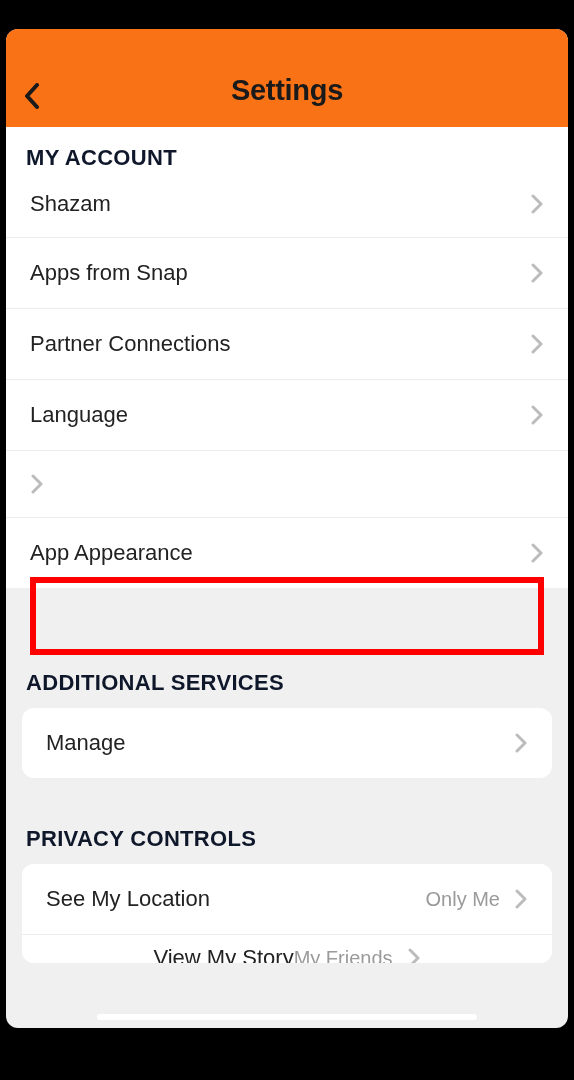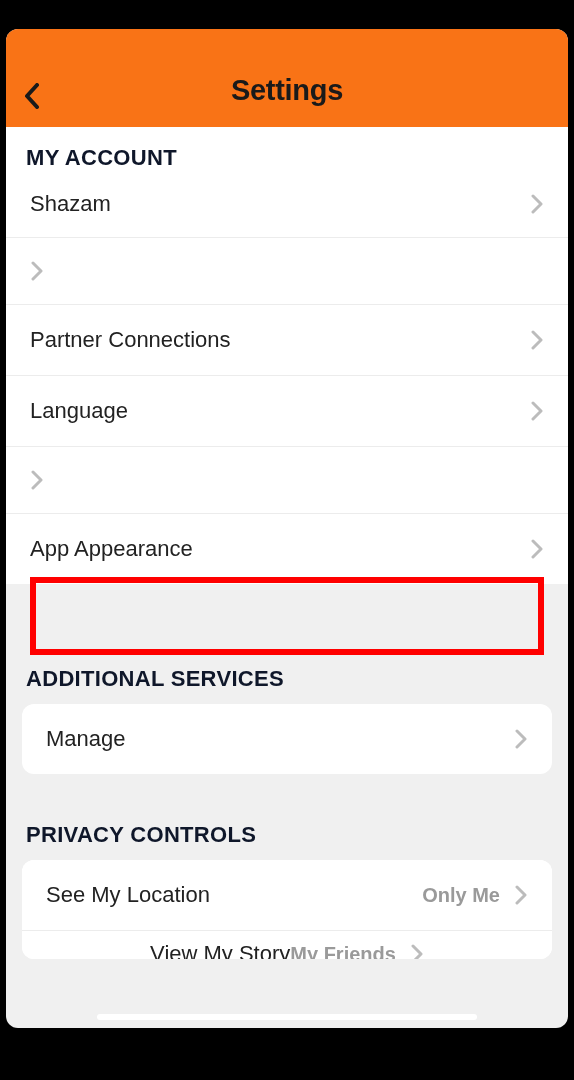--- a/index.html
+++ b/index.html
@@ -92,21 +92,21 @@
       font-weight: 500;
       color: #222;
     }
     .list-item-right {
       display: flex;
       align-items: center;
       gap: 14px;
     }
     .list-item-value {
       font-size: 20px;
-      font-weight: 700;
+      font-weight: 400;
       color: #9a9a9a;
     }
     .chevron {
       width: 14px;
       height: 22px;
       display: flex;
       align-items: center;
       justify-content: center;
     }
     .highlight-box {
@@ -157,20 +157,21 @@
   <div class="list-group flush">
     <div class="list-item partial-top">
       <span class="list-item-label">Shazam</span>
       <span class="chevron">
         <svg width="12" height="20" viewBox="0 0 12 20">
             <path d="M2 2 L10 10 L2 18" stroke="#bcbcbc" stroke-width="3" fill="none" stroke-linecap="round" stroke-linejoin="round"></path>
           </svg>
       </span>
     </div>
     <div class="list-item">
+      <span class="list-item-label">Apps from Snap</span>
       <span class="chevron">
         <svg width="12" height="20" viewBox="0 0 12 20">
             <path d="M2 2 L10 10 L2 18" stroke="#bcbcbc" stroke-width="3" fill="none" stroke-linecap="round" stroke-linejoin="round"></path>
           </svg>
       </span>
     </div>
     <div class="list-item">
       <span class="list-item-label">Partner Connections</span>
       <span class="chevron">
         <svg width="12" height="20" viewBox="0 0 12 20">

